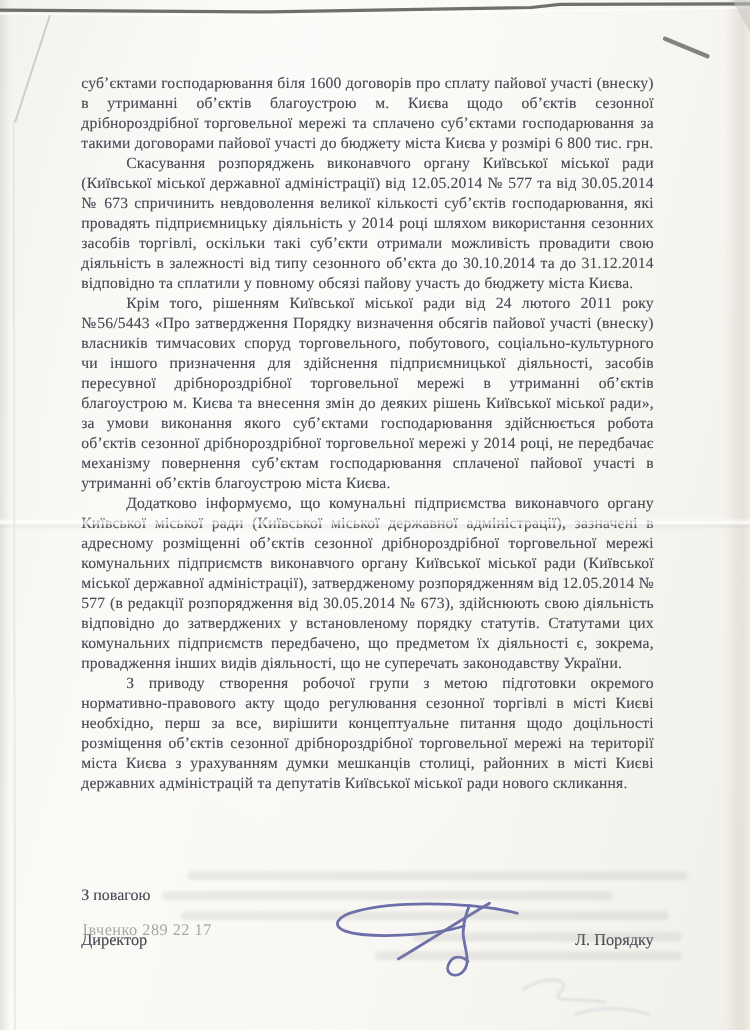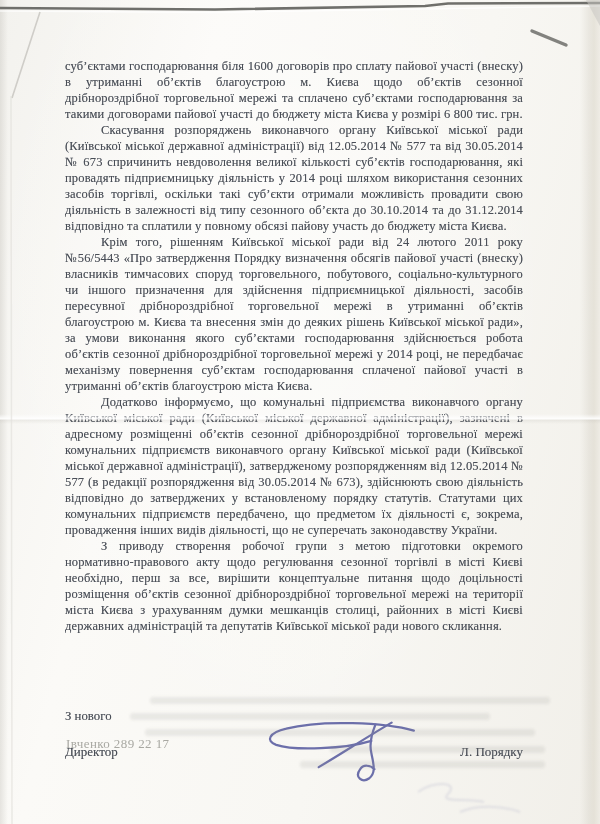--- a/index.html
+++ b/index.html
@@ -84,21 +84,21 @@
 <div class="page">
 
   <div class="text-block">
     <p class="no-indent">суб’єктами господарювання біля 1600 договорів про сплату пайової участі (внеску) в утриманні об’єктів благоустрою м. Києва щодо об’єктів сезонної дрібнороздрібної торговельної мережі та сплачено суб’єктами господарювання за такими договорами пайової участі до бюджету міста Києва у розмірі 6 800 тис. грн.</p>
     <p>Скасування розпоряджень виконавчого органу Київської міської ради (Київської міської державної адміністрації) від 12.05.2014 № 577 та від 30.05.2014 № 673 спричинить невдоволення великої кількості суб’єктів господарювання, які провадять підприємницьку діяльність у 2014 році шляхом використання сезонних засобів торгівлі, оскільки такі суб’єкти отримали можливість провадити свою діяльність в залежності від типу сезонного об’єкта до 30.10.2014 та до 31.12.2014 відповідно та сплатили у повному обсязі пайову участь до бюджету міста Києва.</p>
     <p>Крім того, рішенням Київської міської ради від 24 лютого 2011 року №56/5443 «Про затвердження Порядку визначення обсягів пайової участі (внеску) власників тимчасових споруд торговельного, побутового, соціально-культурного чи іншого призначення для здійснення підприємницької діяльності, засобів пересувної дрібнороздрібної торговельної мережі в утриманні об’єктів благоустрою м. Києва та внесення змін до деяких рішень Київської міської ради», за умови виконання якого суб’єктами господарювання здійснюється робота об’єктів сезонної дрібнороздрібної торговельної мережі у 2014 році, не передбачає механізму повернення суб’єктам господарювання сплаченої пайової участі в утриманні об’єктів благоустрою міста Києва.</p>
     <p>Додатково інформуємо, що комунальні підприємства виконавчого органу Київської міської ради (Київської міської державної адміністрації), зазначені в адресному розміщенні об’єктів сезонної дрібнороздрібної торговельної мережі комунальних підприємств виконавчого органу Київської міської ради (Київської міської державної адміністрації), затвердженому розпорядженням від 12.05.2014 № 577 (в редакції розпорядження від 30.05.2014 № 673), здійснюють свою діяльність відповідно до затверджених у встановленому порядку статутів. Статутами цих комунальних підприємств передбачено, що предметом їх діяльності є, зокрема, провадження інших видів діяльності, що не суперечать законодавству України.</p>
     <p>З приводу створення робочої групи з метою підготовки окремого нормативно-правового акту щодо регулювання сезонної торгівлі в місті Києві необхідно, перш за все, вирішити концептуальне питання щодо доцільності розміщення об’єктів сезонної дрібнороздрібної торговельної мережі на території міста Києва з урахуванням думки мешканців столиці, районних в місті Києві державних адміністрацій та депутатів Київської міської ради нового скликання.</p>
   </div>
 
-  <div class="closing-line">З нового</div>
+  <div class="closing-line">З повагою</div>
 
   <div class="sig-row">
     <span>Директор</span>
     <span>Л. Порядку</span>
   </div>
 
   <svg class="signature-svg" viewBox="0 0 160 70">
     <g fill="none" stroke="#5d61a3" stroke-width="2.2" stroke-linecap="round">
       <path d="M150,10 C122,2 58,-1 24,8 C7,12 3,20 14,24 C32,30 82,28 108,20"></path>
       <path d="M56,46 C78,33 104,16 128,2"></path>

